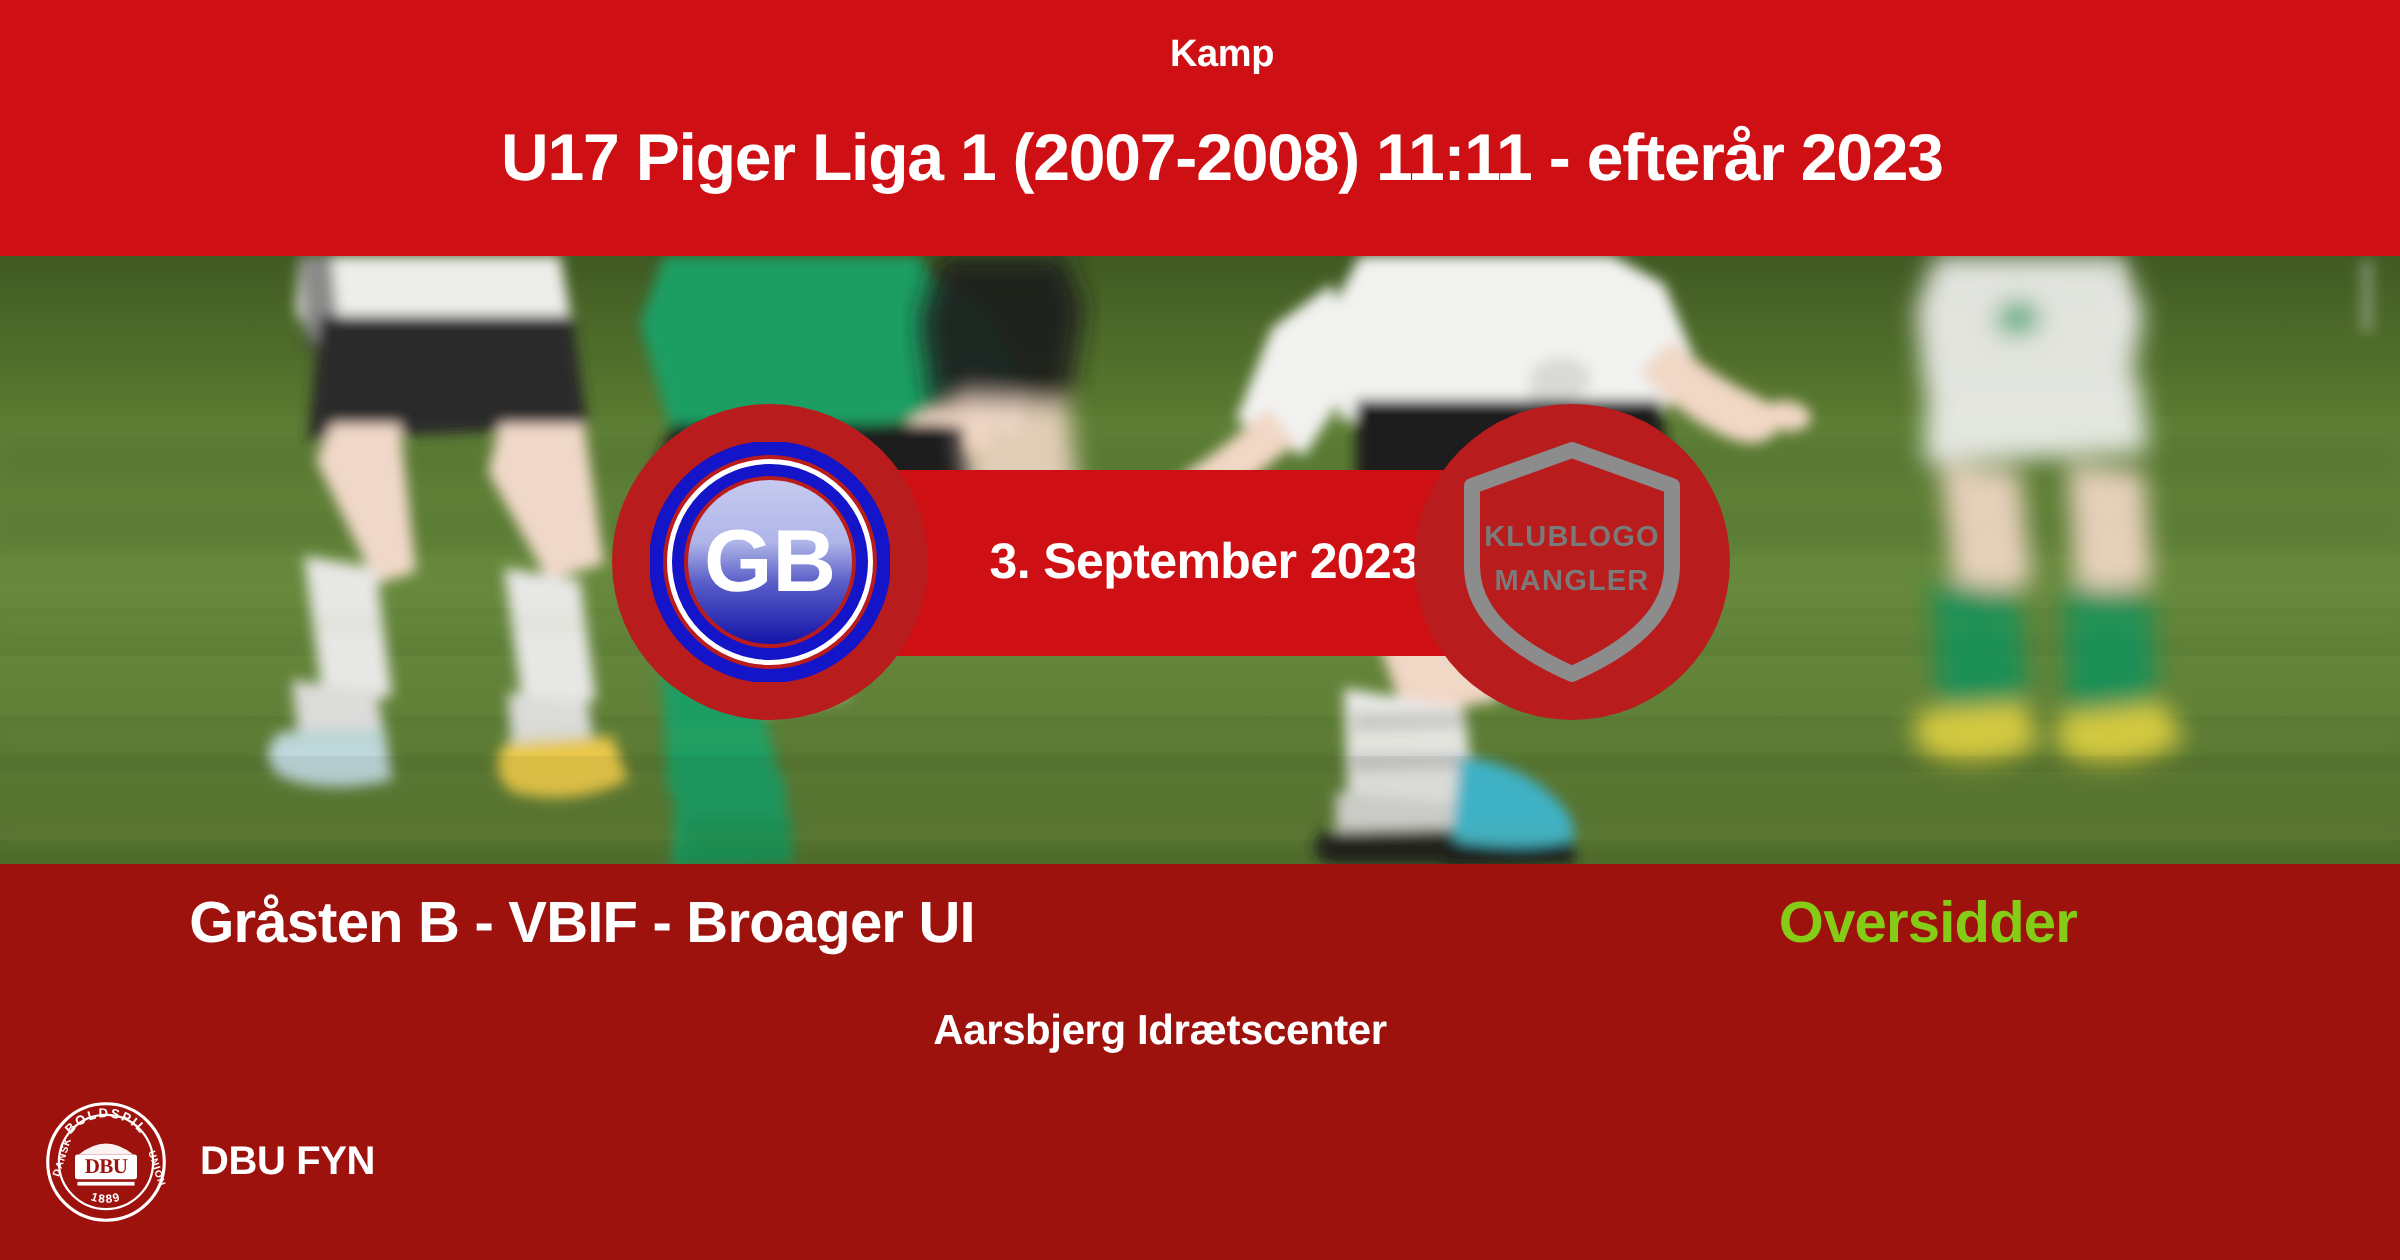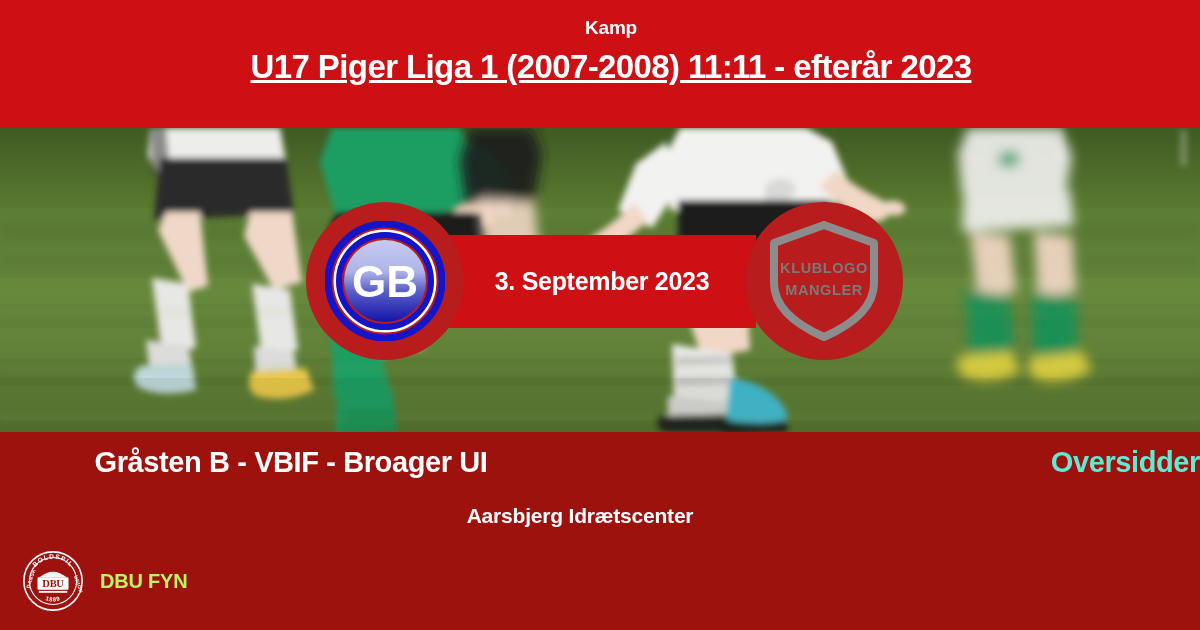--- a/index.html
+++ b/index.html
@@ -29,22 +29,21 @@
     font-weight: bold;
     letter-spacing: -0.2px;
     line-height: 1.1;
   }
   .header-title {
     color: #ffffff;
     font-size: 33px;
     font-weight: bold;
     letter-spacing: -0.6px;
     line-height: 1.15;
-    margin-top: 9px;
-    text-decoration: underline;
+    margin-top: 21px;
   }
 
   
   .photo {
     position: absolute; left: 0; top: 128px;
     width: 1200px; height: 304px;
     overflow: hidden;
     background: #4e6b2c;
   }
   .photo-svg { position: absolute; left: 0; top: 0; width: 1200px; height: 304px; }
@@ -71,21 +70,21 @@
   
   .badge {
     position: absolute;
     width: 158px; height: 158px;
     border-radius: 50%;
     background: #b91c1c;
     display: flex; align-items: center; justify-content: center;
     z-index: 6;
   }
   .badge-home { left: 306px; top: 202px; }
-  .badge-away { left: 745px; top: 202px; }
+  .badge-away { left: 707px; top: 202px; }
 
   .gb-logo { width: 120px; height: 120px; display: block; }
   .shield-logo { width: 116px; height: 124px; display: block; }
 
   
   .footer {
     position: absolute; left: 0; top: 432px;
     width: 1200px; height: 198px;
     background: #9E120E;
   }
@@ -99,22 +98,22 @@
     width: 600px;
     text-align: center;
     color: #ffffff;
     font-size: 29px;
     font-weight: bold;
     letter-spacing: -0.4px;
     padding-right: 18px;
   }
   .team-away {
     width: 600px;
-    text-align: right;
-    color: #5eead4;
+    text-align: center;
+    color: #84cc16;
     font-size: 29px;
     font-weight: bold;
     letter-spacing: -0.4px;
     padding-left: 128px;
   }
   .venue {
     position: absolute; left: 0; top: 72px;
     width: 1200px;
     text-align: center;
     color: #ffffff;
@@ -122,21 +121,21 @@
     font-weight: bold;
     letter-spacing: -0.2px;
     padding-right: 40px;
   }
   .dbu-row {
     position: absolute; left: 22px; top: 118px;
     display: flex; align-items: center; gap: 16px;
   }
   .dbu-seal { width: 62px; height: 62px; display: block; }
   .dbu-label {
-    color: #bef264;
+    color: #ffffff;
     font-size: 20px;
     font-weight: bold;
     letter-spacing: -0.2px;
   }
 </style>
 </head>
 <body>
 
 <div id="poster">
 

